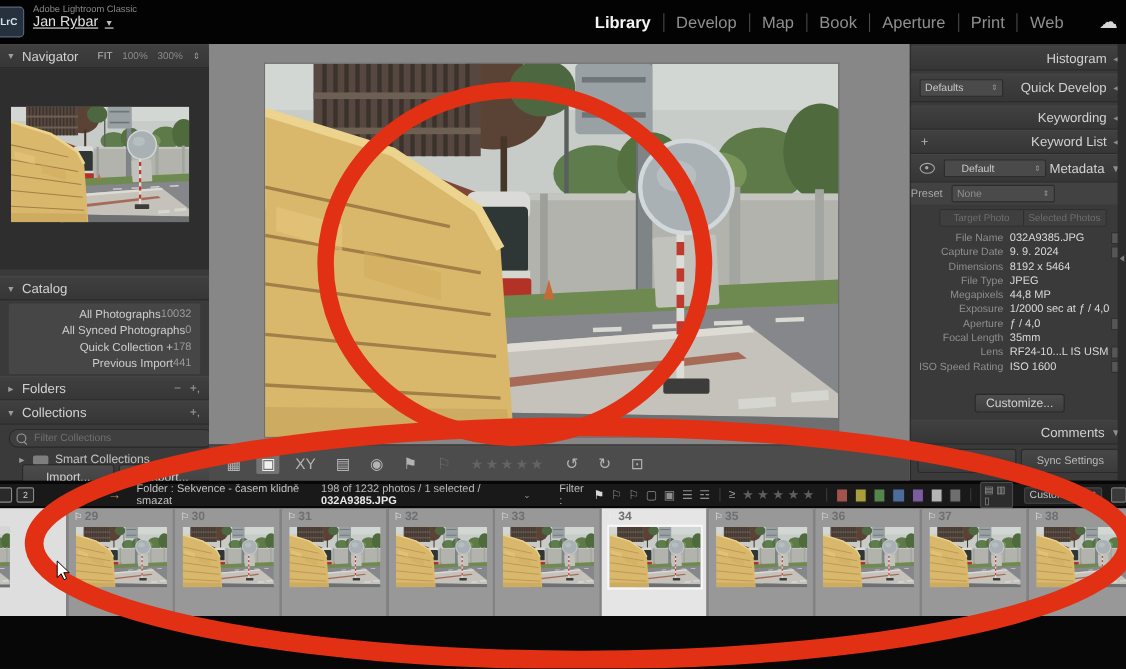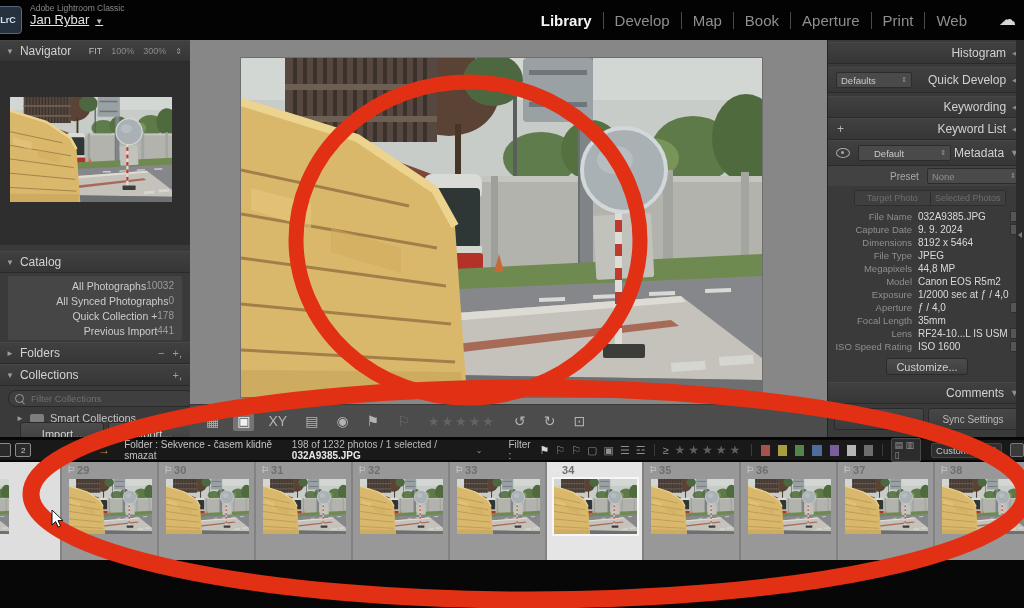--- a/index.html
+++ b/index.html
@@ -361,21 +361,21 @@
     <div class="phead right-align" style="top:100px;height:24px;">
       <span class="eye" style="position:absolute;left:8px;"></span>
       <span class="ddl" style="position:absolute;left:30px;width:72px;padding-left:15px;">
         <span>Default</span>
         <span class="stp">⇕</span>
       </span>
       <span class="title">Metadata</span>
       <span class="arrow-l">▼</span>
     </div>
     <div style="position:absolute;left:0;top:126px;width:197px;height:20px;background:#424242;display:flex;align-items:center;">
-      <span style="margin-left:62px;font-size:10px;color:#a9a9a9;">Preset</span>
+      <span style="font-size:10px;color:#a9a9a9;">Preset</span>
       <span class="ddl" style="margin-left:8px;width:84px;">
         <span style="color:#8f8f8f;">None</span>
         <span class="stp">⇕</span>
       </span>
     </div>
     <div class="tgt-bar" style="top:150px;">
       <span>Target Photo</span>
       <span>Selected Photos</span>
     </div>
     <div style="position:absolute;left:0;top:170px;width:197px;">
@@ -403,25 +403,20 @@
           <span class="m-value">JPEG</span>
 
         </div>
 
         <div class="m-row">
           <span class="m-label">Megapixels</span>
           <span class="m-value">44,8 MP</span>
 
         </div>
 
-        <div class="m-row">
-          <span class="m-label">Model</span>
-          <span class="m-value">Canon EOS R5m2</span>
-
-        </div>
 
         <div class="m-row">
           <span class="m-label">Exposure</span>
           <span class="m-value">1/2000 sec at ƒ / 4,0</span>
 
         </div>
 
         <div class="m-row with-btn">
           <span class="m-label">Aperture</span>
           <span class="m-value">ƒ / 4,0</span>

